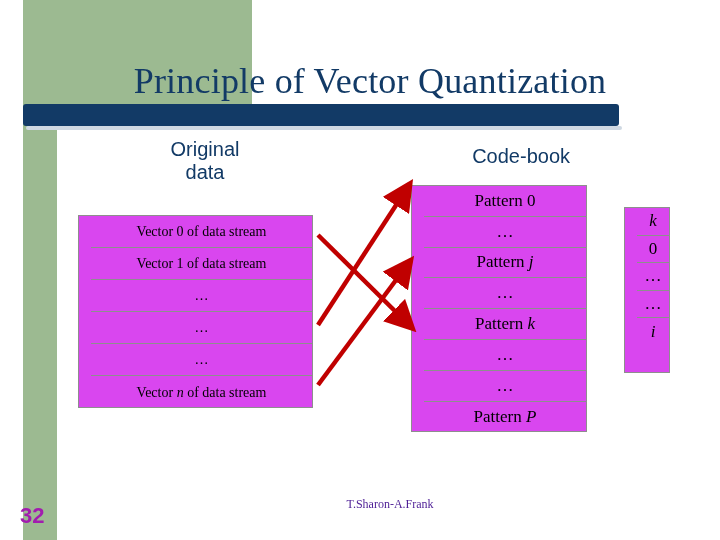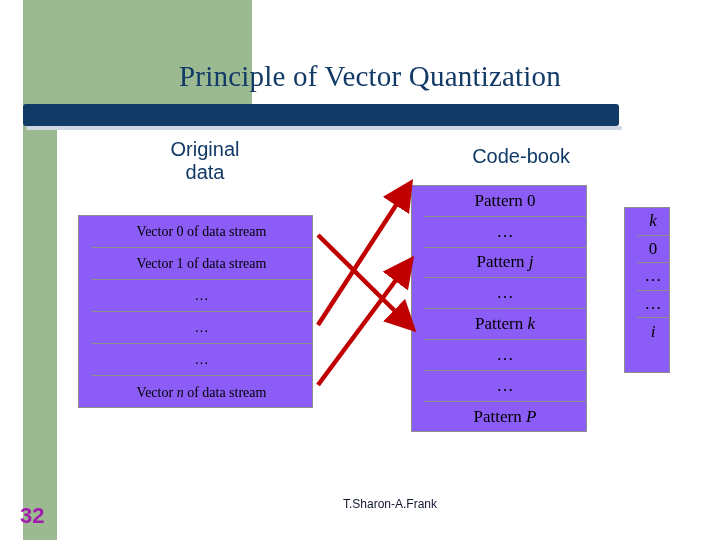--- a/index.html
+++ b/index.html
@@ -65,21 +65,21 @@
     background: #cfd8e2;
     border-radius: 2px;
   }
   .slide-title {
     position: absolute;
     left: 60px;
     top: 60px;
     width: 620px;
     text-align: center;
     font-family: "Liberation Serif", serif;
-    font-size: 29px;
+    font-size: 36px;
     color: #123a66;
     letter-spacing: 0.2px;
     white-space: nowrap;
   }
   
   .lbl {
     position: absolute;
     color: #123a66;
     font-family: "Liberation Sans", sans-serif;
     font-size: 20px;
@@ -99,21 +99,21 @@
   }
   #label-compressed {
     left: 590px;
     top: 138px;
     width: 126px;
     text-align: center;
   }
   
   .tbl {
     position: absolute;
-    background: #8b5cf6;
+    background: #d946ef;
     border: 1px solid #8e8e8e;
     box-sizing: border-box;
     padding-left: 12px;
   }
   .tbl .row {
     box-sizing: border-box;
     border-bottom: 1px solid #8e8e8e;
     font-family: "Liberation Serif", serif;
     color: #000000;
     display: flex;
@@ -175,23 +175,23 @@
     font-size: 22px;
     font-weight: bold;
     color: #a21caf;
   }
   #footer-text {
     position: absolute;
     left: 240px;
     top: 497px;
     width: 300px;
     text-align: center;
-    font-family: Liberation Sans, sans-serif;
+    font-family: Liberation Serif, serif;
     font-size: 12px;
-    color: #0f172a;
+    color: #4c1d95;
   }
 </style>
 </head>
 <body>
 
 <div id="slide">
 
   <div class="green-band"></div>
   <div class="white-left"></div>
   <div class="white-bottom-cover"></div>

